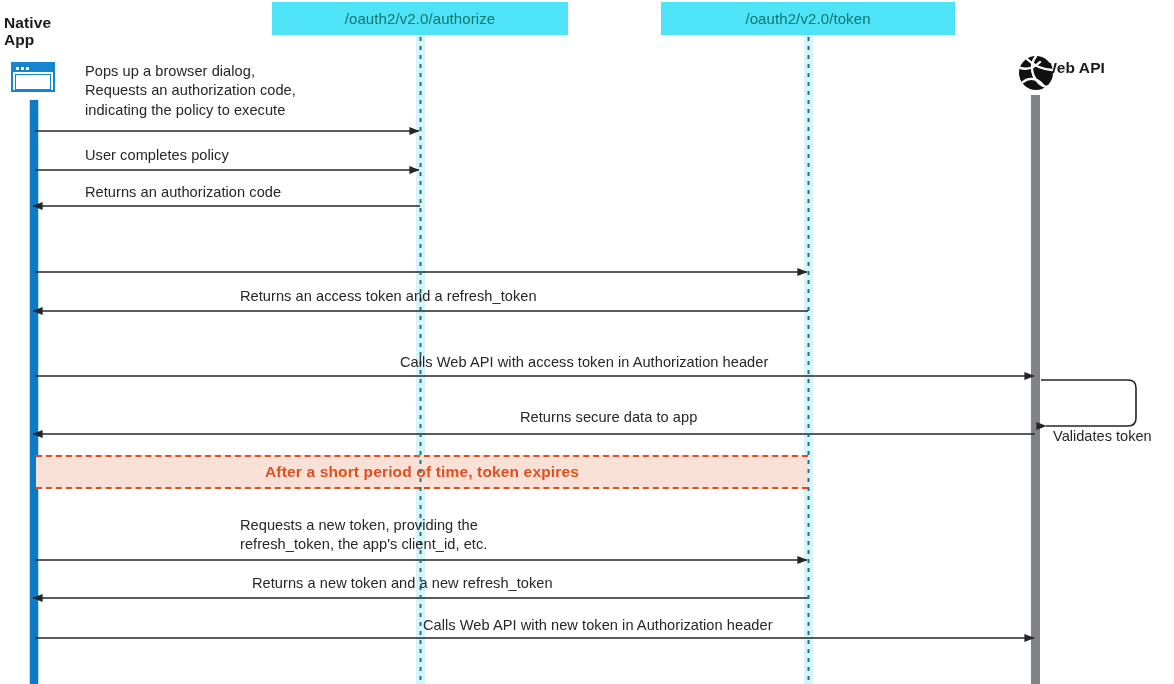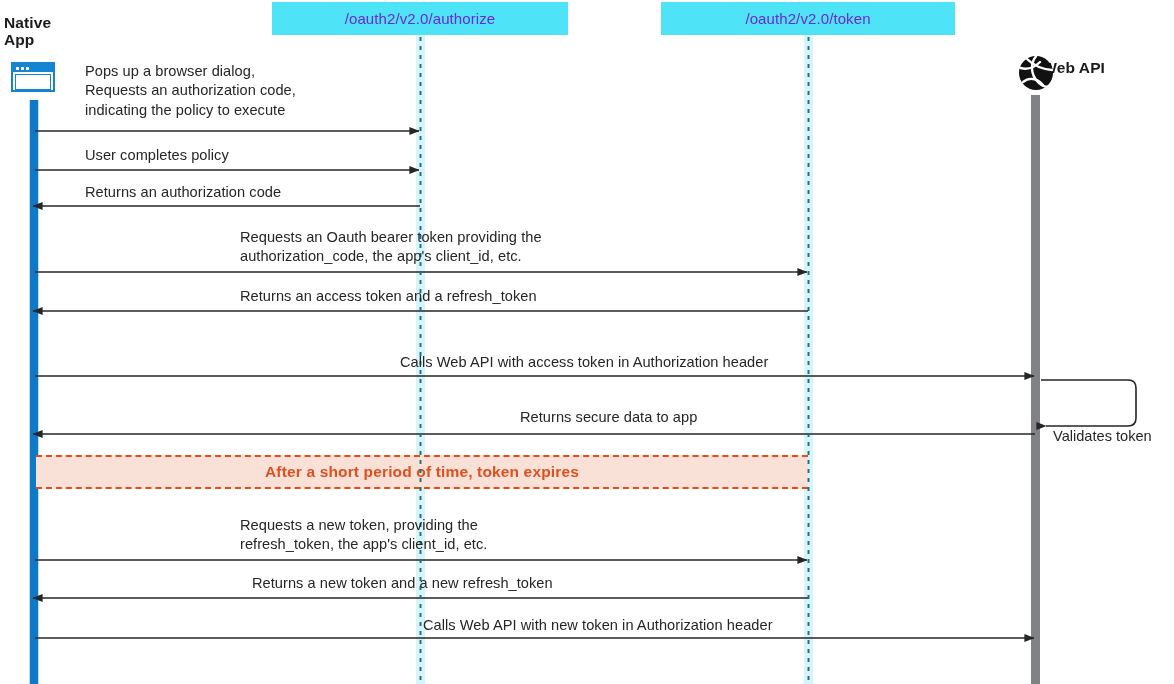--- a/index.html
+++ b/index.html
@@ -50,21 +50,21 @@
     width: 130px;
     font-size: 15.5px;
     text-align: right;
     margin-top: 32px;
   }
 
   
   .endpoint-box {
     position: absolute;
     background: #4FE3F7;
-    color: #6d28d9;
+    color: #0f766e;
     font-size: 15px;
     display: flex;
     align-items: center;
     justify-content: center;
     letter-spacing: .1px;
   }
   .box-authorize { left: 272px; top: 2px; width: 296px; height: 33px; }
   .box-token     { left: 661px; top: 2px; width: 294px; height: 33px; }
 
   
@@ -252,22 +252,20 @@
   </svg>
 
   <div class="msg-label" style="left:85px; top:62px; width:340px;">Pops up a browser dialog,
 Requests an authorization code,
 indicating the policy to execute</div>
 
   <div class="msg-label" style="left:85px; top:146px; width:340px;">User completes policy</div>
 
   <div class="msg-label" style="left:85px; top:183px; width:340px;">Returns an authorization code</div>
 
-  <div class="msg-label" style="left:240px; top:228px; width:560px;">Requests an Oauth bearer token providing the
-authorization_code, the app's client_id, etc.</div>
 
   <div class="msg-label" style="left:240px; top:287px; width:560px;">Returns an access token and a refresh_token</div>
 
   <div class="msg-label" style="left:400px; top:353px; width:620px;">Calls Web API with access token in Authorization header</div>
 
   <div class="selfloop-label" style="left:1053px; top:396px;margin-top:32px;">Validates token</div>
 
   <div class="msg-label" style="left:520px; top:387px; width:420px;margin-top:21px;">Returns secure data to app</div>
 
   <div class="msg-label" style="left:240px; top:516px; width:560px;">Requests a new token, providing the

